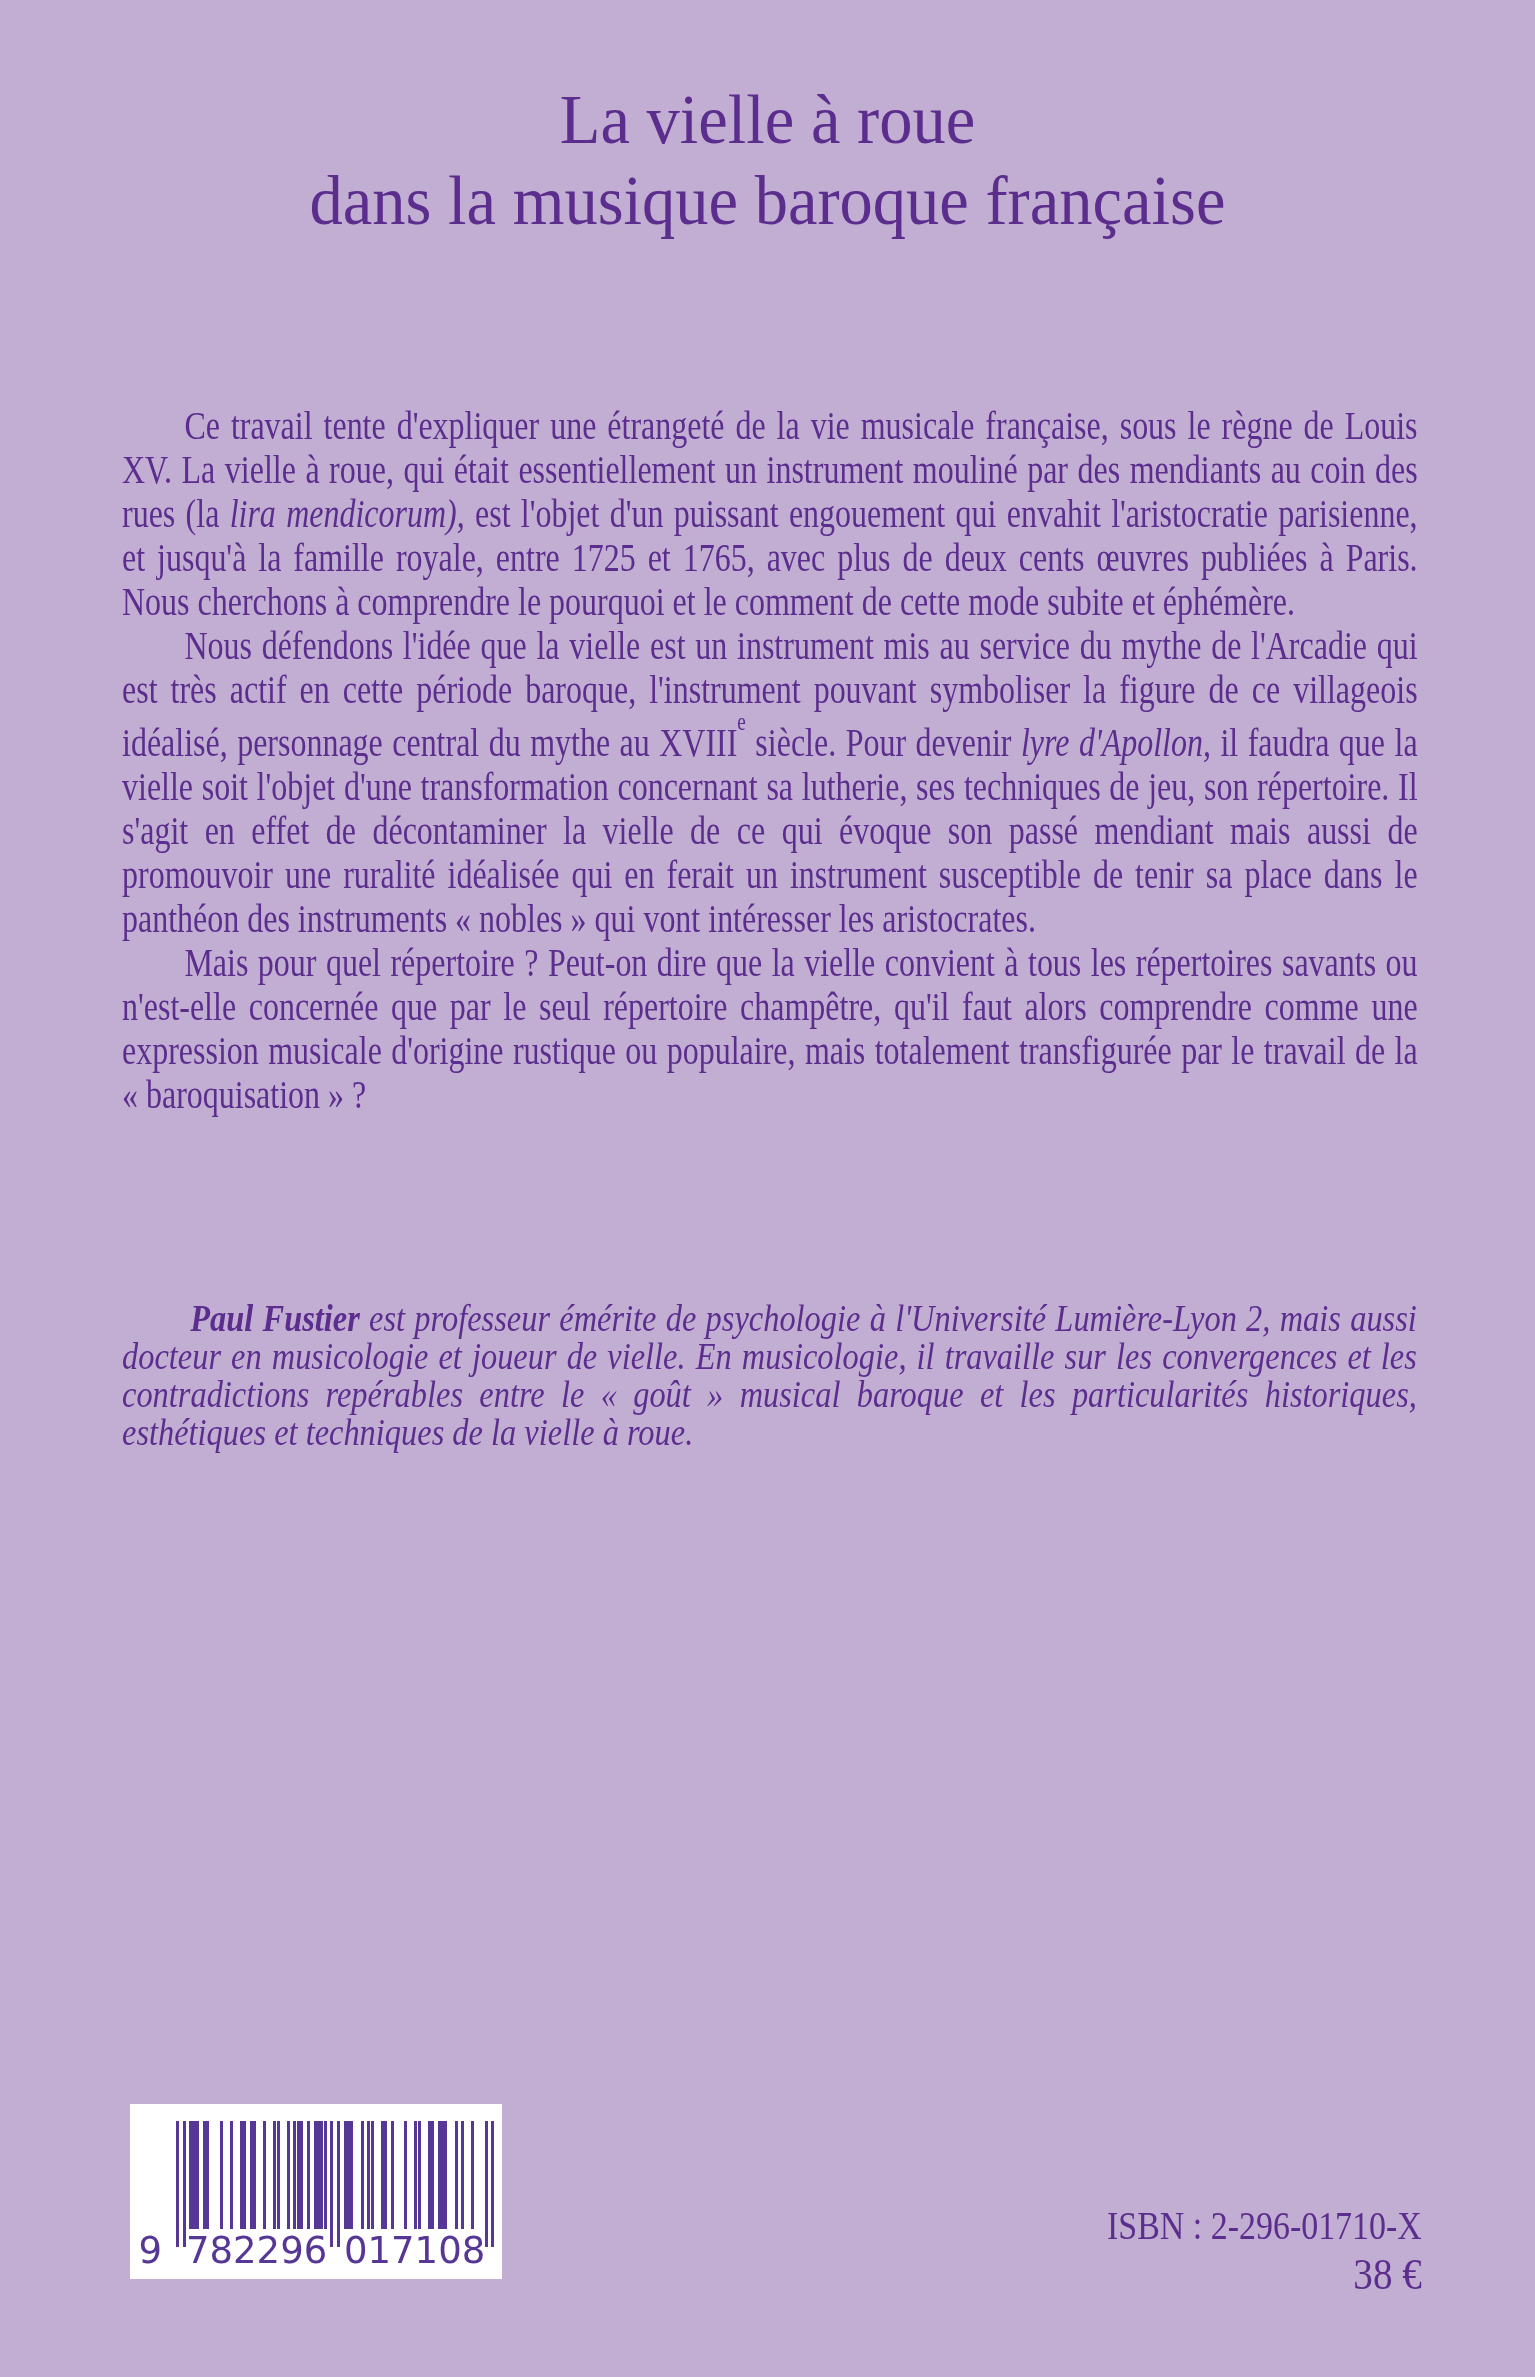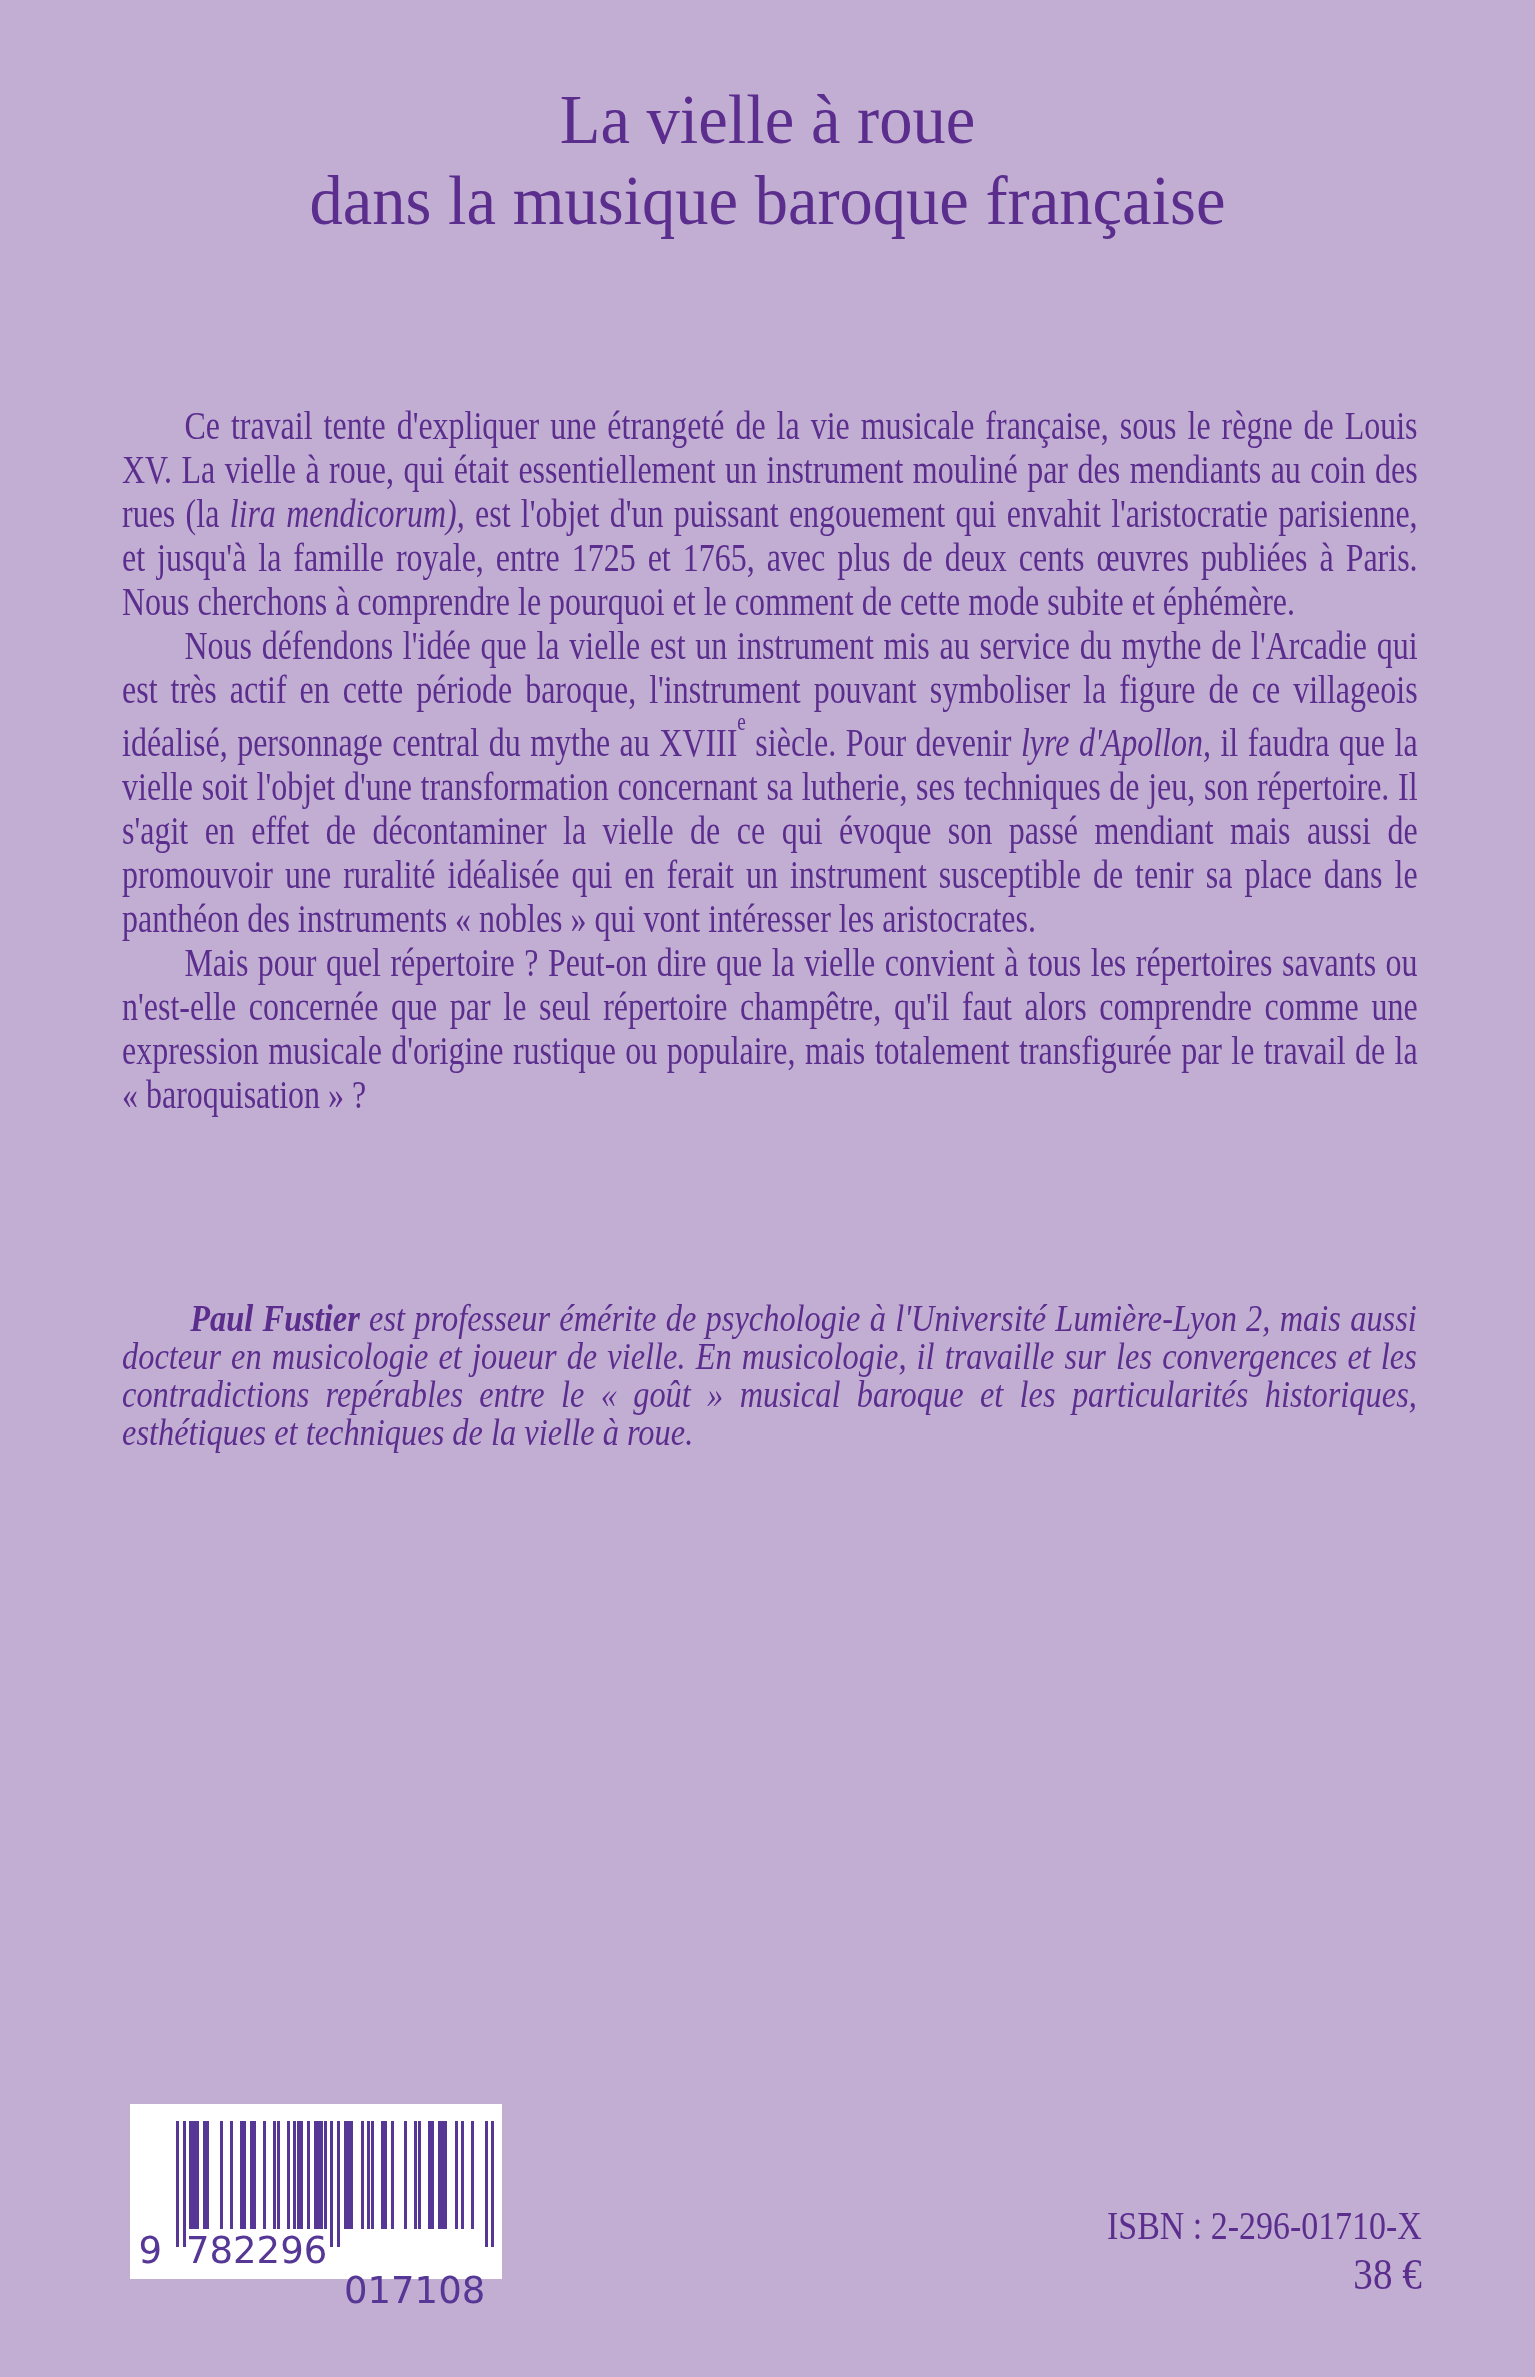--- a/index.html
+++ b/index.html
@@ -70,21 +70,21 @@
   .bc-digits{
     position:absolute;top:124px;left:0;width:372px;height:46px;
     font-family:"DejaVu Sans","Liberation Sans",sans-serif;
     font-size:37px;line-height:46px;
     color:var(--bc-ink);
     white-space:nowrap;
   }
   .bc-num{position:absolute;top:0;text-align:center;}
   .bc-num-first{left:1.7px;width:37px;}
   .bc-num-left{left:56px;width:141px;}
-  .bc-num-right{left:214px;width:141px;margin-top:40px;}
+  .bc-num-right{left:214px;width:141px;}
 
   
   .footer{
     position:absolute;top:2203px;right:113px;
     text-align:right;
     transform:scaleX(0.87);transform-origin:100% 0;
     color:var(--ink);
   }
   .isbn{font-size:39px;line-height:45px;}
   .price{font-size:45px;line-height:52px;}

